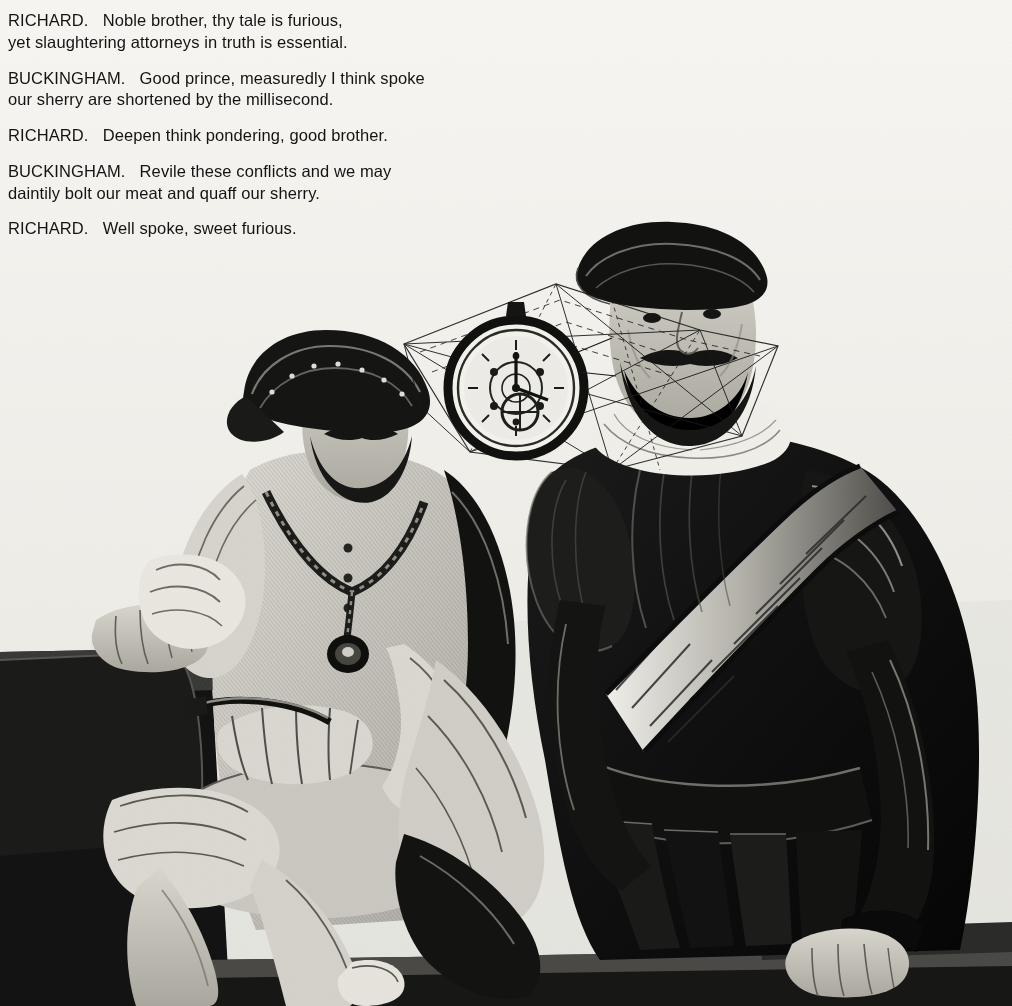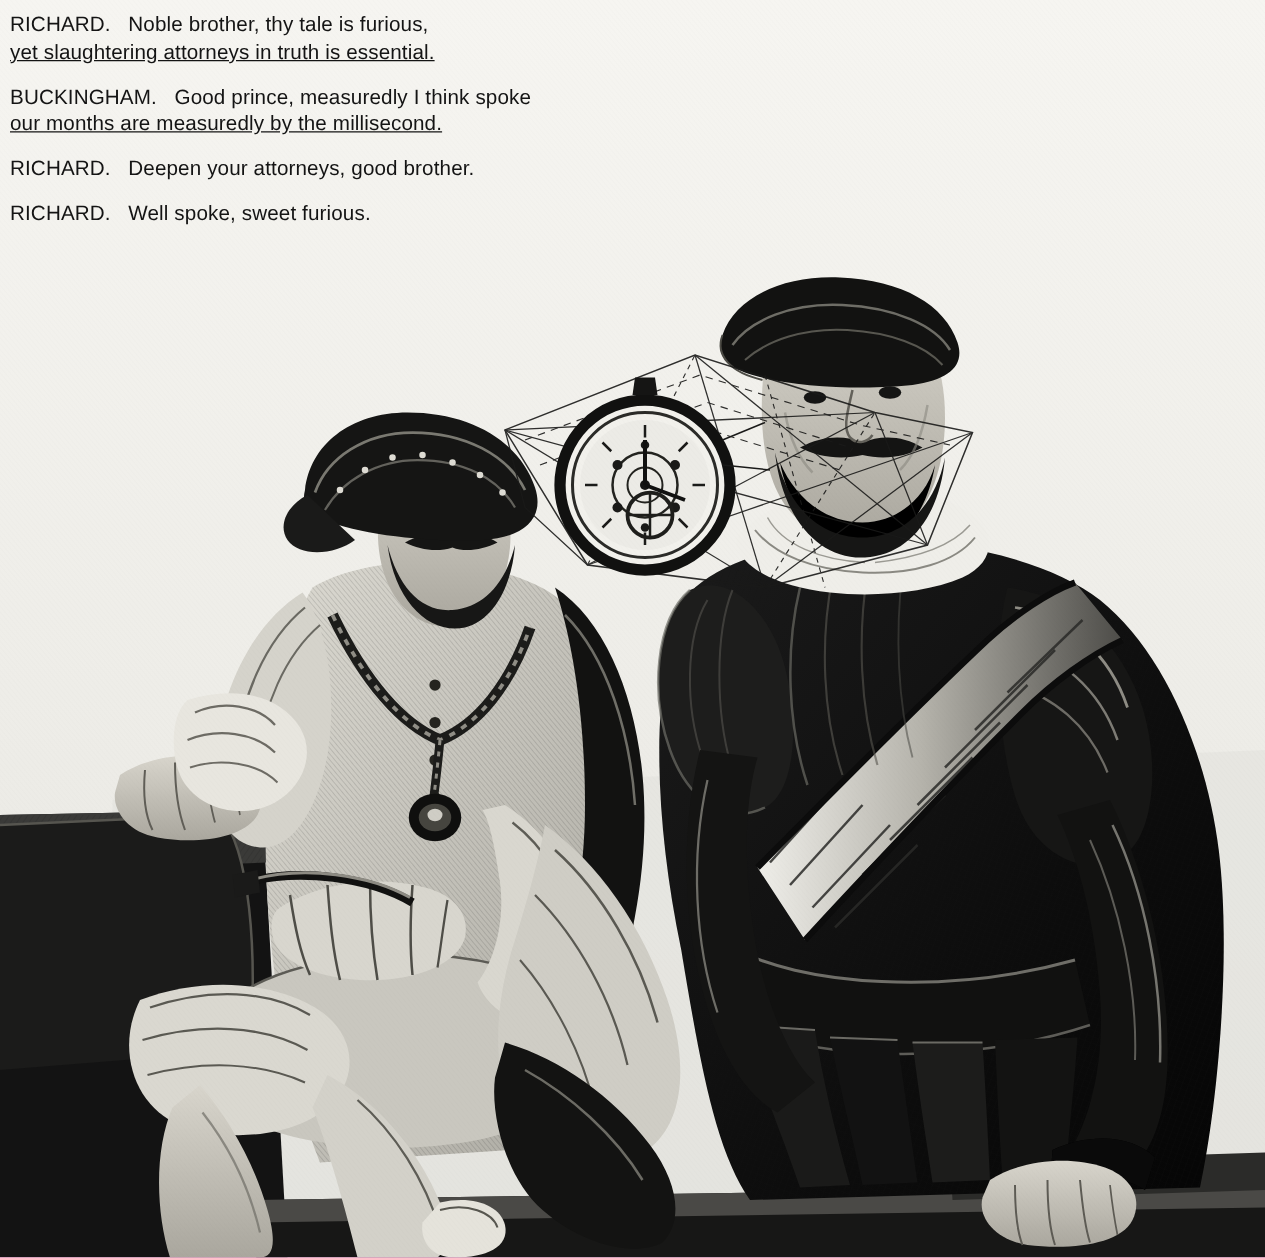--- a/index.html
+++ b/index.html
@@ -10,21 +10,21 @@
   body {
     width: 1012px;
     height: 1006px;
     overflow: hidden;
     font-family: "Liberation Sans", sans-serif;
   }
   .page {
     position: relative;
     width: 1012px;
     height: 1006px;
-    background: #ec4899;
+    background: #a3a3a3;
     overflow: hidden;
   }
   
   .dialogue {
     position: absolute;
     left: 8px;
     top: 10px;
     width: 640px;
     z-index: 5;
   }
@@ -33,21 +33,20 @@
     font-size: 16.5px;
     line-height: 1.32;
     color: #141414;
     letter-spacing: 0.1px;
   }
   .speech .speaker {
     white-space: pre;
   }
   .speech .line2 {
     display: block;
-    text-decoration: underline;
   }
 
   
   .illustration {
     position: absolute;
     left: 0;
     top: 0;
     width: 1012px;
     height: 1006px;
     z-index: 1;
@@ -457,28 +456,33 @@
 
     <p class="speech">
       <span class="speaker">RICHARD.</span>&nbsp;&nbsp;
       <span>Noble brother, thy tale is furious,</span>
       <span class="line2">yet slaughtering attorneys in truth is essential.</span>
     </p>
 
     <p class="speech">
       <span class="speaker">BUCKINGHAM.</span>&nbsp;&nbsp;
       <span>Good prince, measuredly I think spoke</span>
-      <span class="line2">our months are measuredly by the millisecond.</span>
+      <span class="line2">our sherry are shortened by the millisecond.</span>
     </p>
 
     <p class="speech">
       <span class="speaker">RICHARD.</span>&nbsp;&nbsp;
-      <span>Deepen your attorneys, good brother.</span>
+      <span>Deepen think pondering, good brother.</span>
     </p>
 
+    <p class="speech">
+      <span class="speaker">BUCKINGHAM.</span>&nbsp;&nbsp;
+      <span>Revile these conflicts and we may</span>
+      <span class="line2">daintily bolt our meat and quaff our sherry.</span>
+    </p>
 
     <p class="speech">
       <span class="speaker">RICHARD.</span>&nbsp;&nbsp;
       <span>Well spoke, sweet furious.</span>
     </p>
 
   </div>
 
 </div>
 

